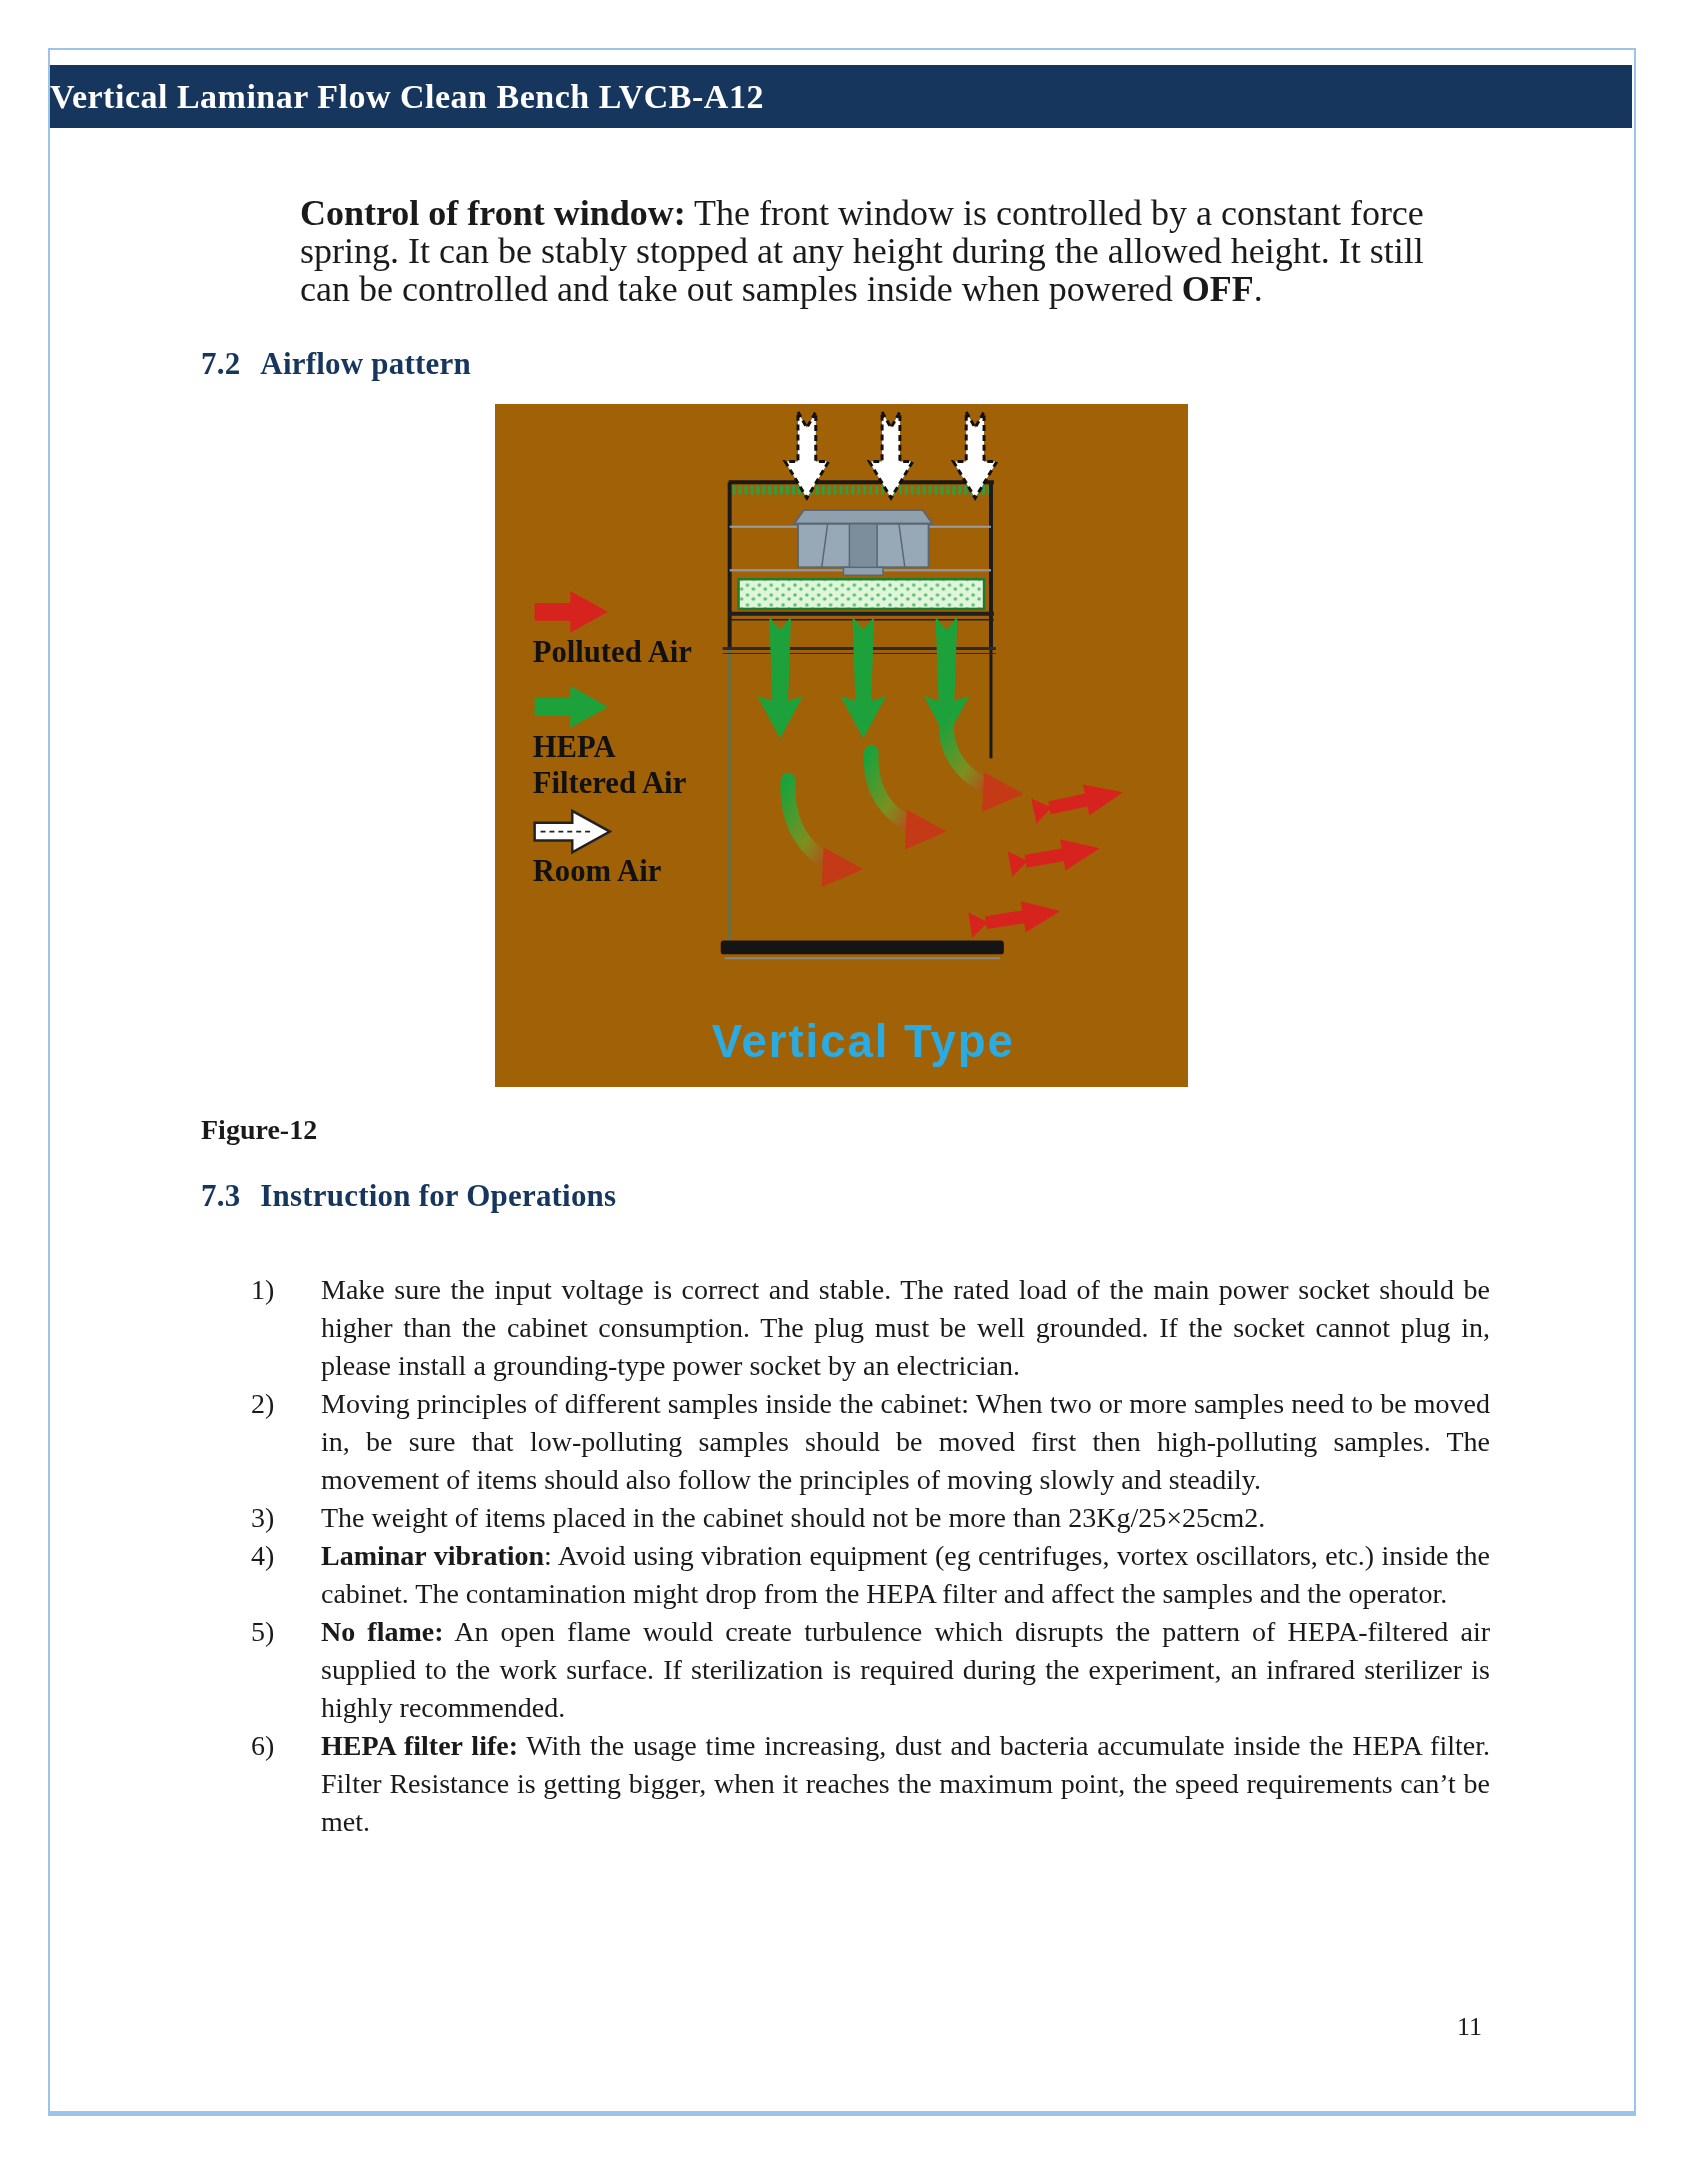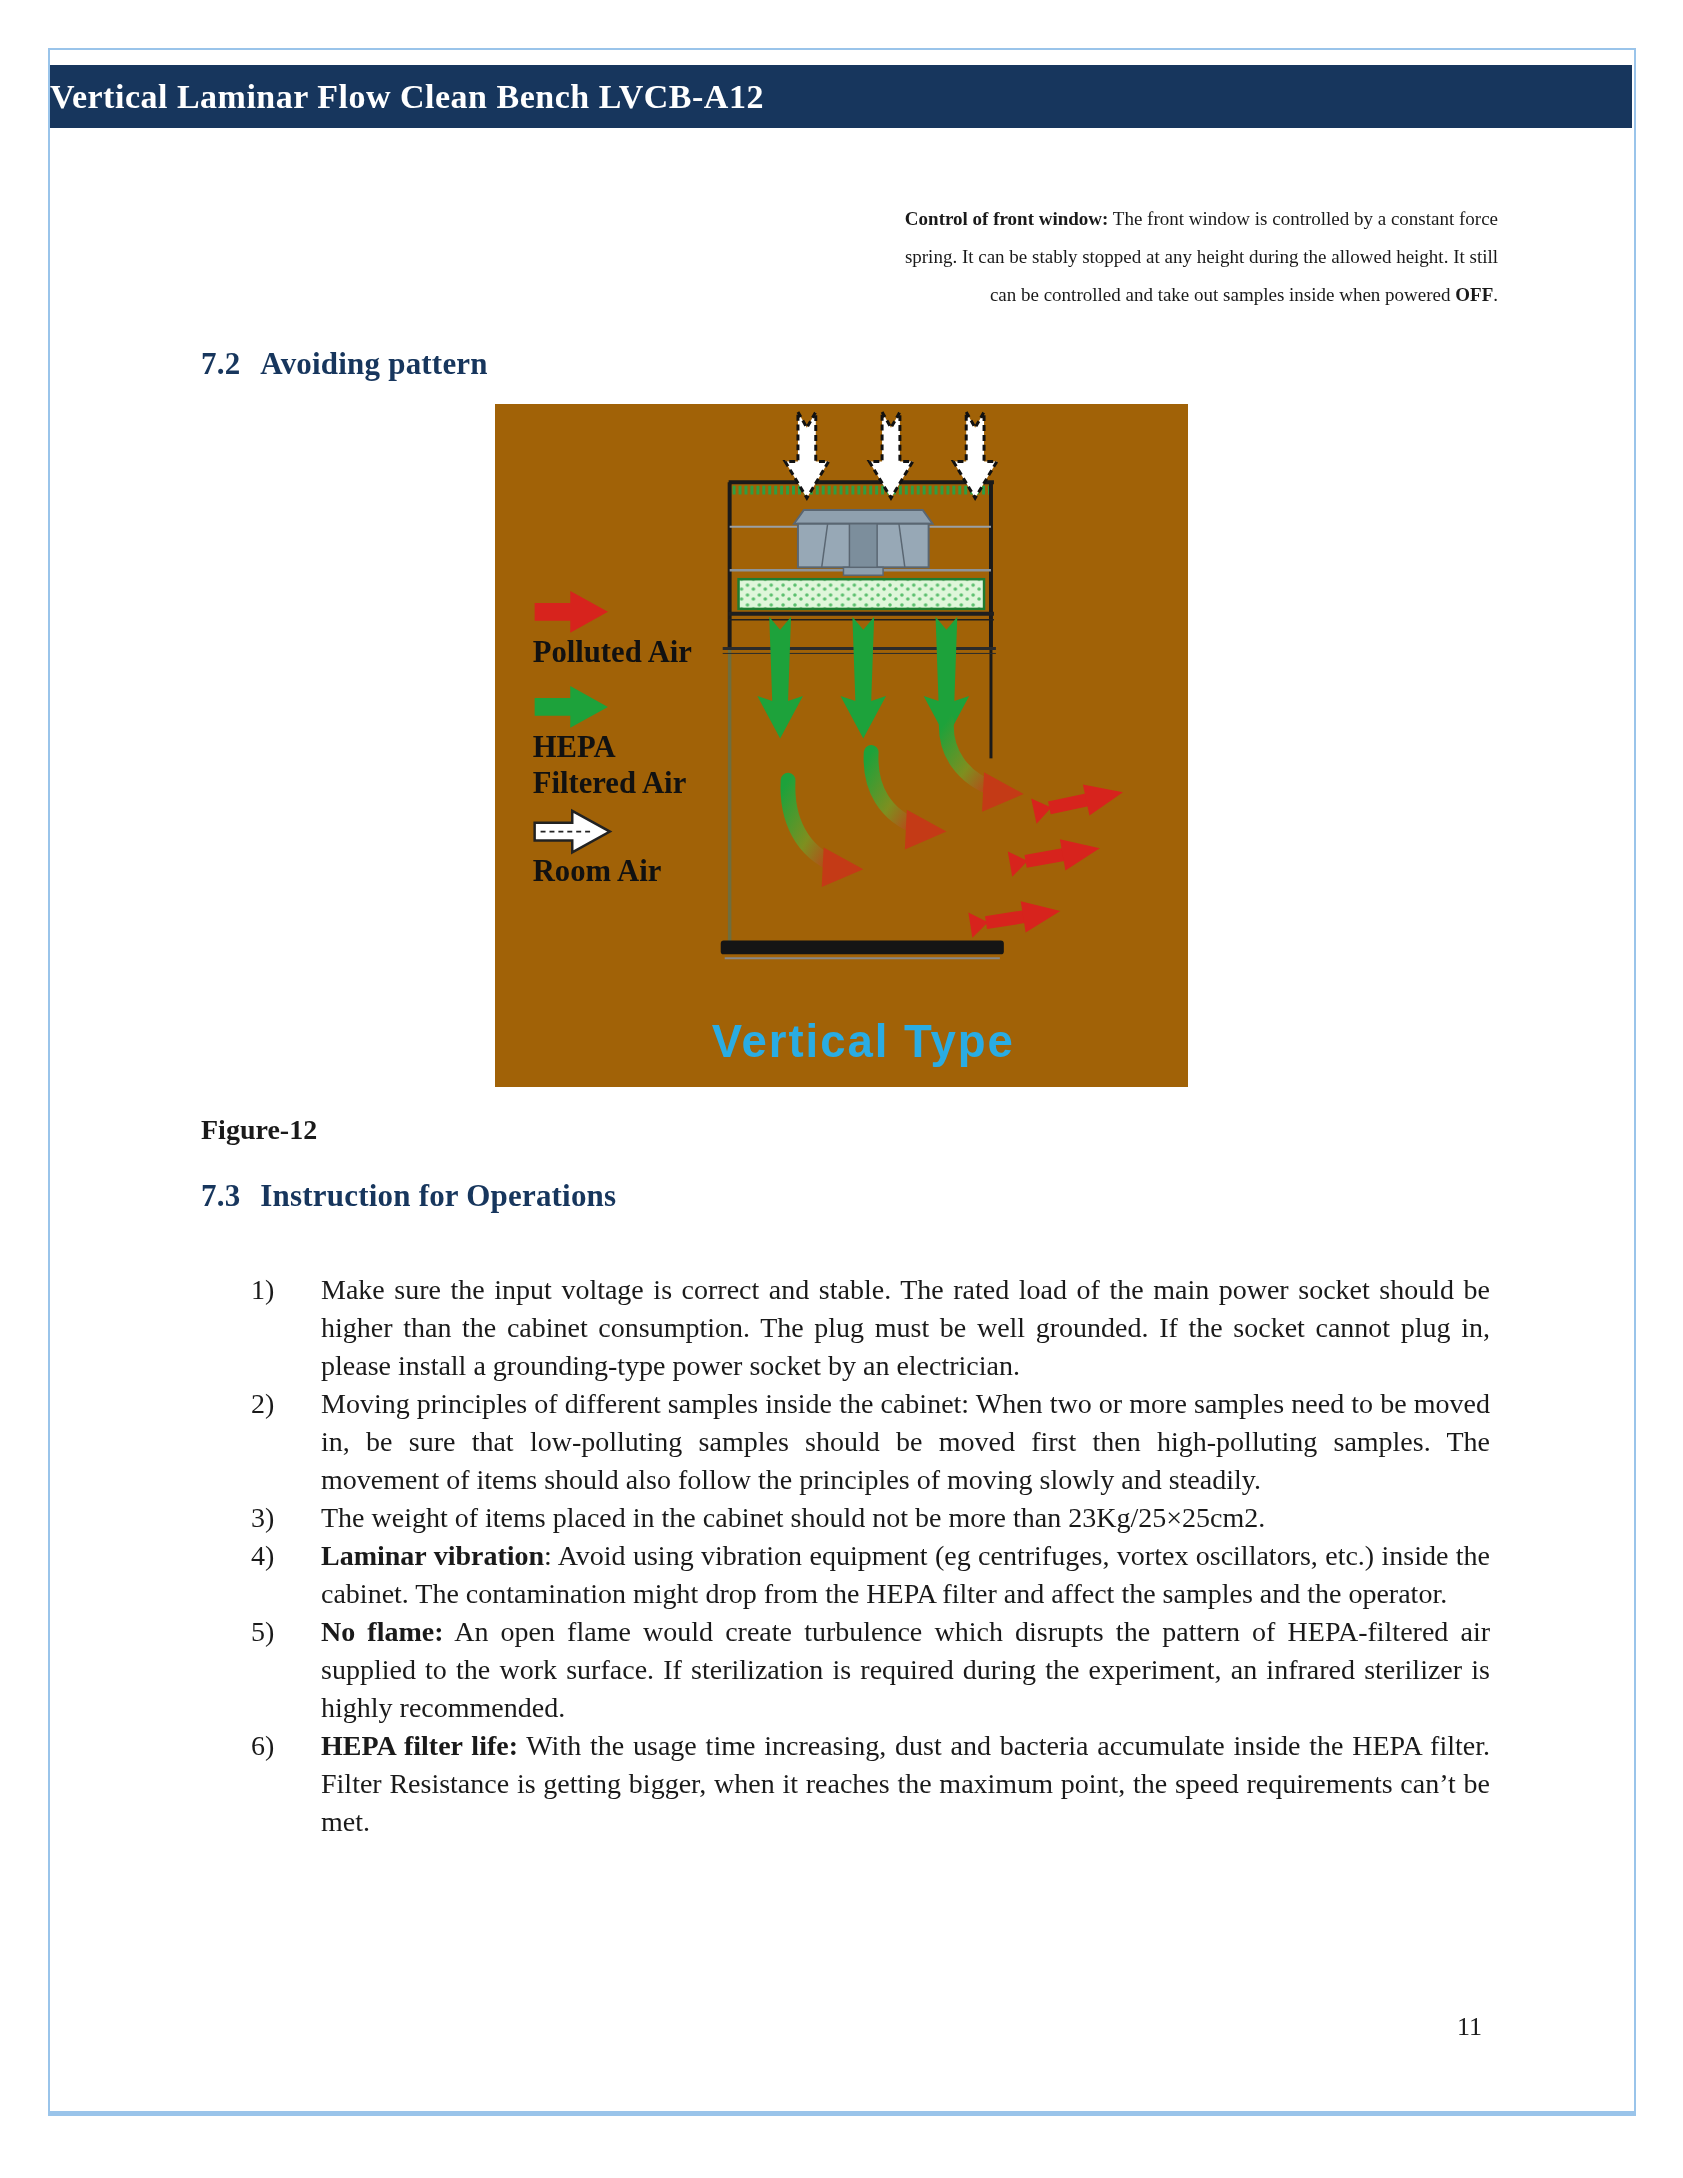--- a/index.html
+++ b/index.html
@@ -24,24 +24,23 @@
     background:#17365D;
     display:flex;align-items:center;justify-content:flex-start;
   }
   .header-title{
     color:#ffffff;
     font-size:34px;font-weight:bold;
     letter-spacing:0.5px;
   }
   .intro{
     position:absolute;
-    left:300px;top:200px;width:1198px;
-    font-size:19px;line-height:38px;
+    left:300px;top:194px;width:1198px;
+    font-size:36px;line-height:38px;
     margin:0;
-    text-align:right;
   }
   .intro .line{display:block;}
   .sect{
     position:absolute;
     left:201px;margin:0;
     font-size:31px;font-weight:bold;
     color:#17365D;
     letter-spacing:0.2px;
   }
   .sect-num{margin-right:20px;}
@@ -83,21 +82,21 @@
     <span class="header-title">Vertical Laminar Flow Clean Bench LVCB-A12</span>
   </div>
 
   <p class="intro">
     <span class="line"><b>Control of front window:</b><span> The front window is controlled by a constant force</span></span>
     <span class="line">spring. It can be stably stopped at any height during the allowed height. It still</span>
     <span class="line"><span>can be controlled and take out samples inside when powered </span><b>OFF</b><span>.</span></span>
   </p>
 
   <h2 class="sect" style="top:346px">
-    <span class="sect-num">7.2</span><span>Avoiding pattern</span>
+    <span class="sect-num">7.2</span><span>Airflow pattern</span>
   </h2>
 
   <div class="figure-wrap">
     <svg width="693" height="683" viewBox="0 0 700 690">
       <defs>
         <pattern id="hepadots" width="12" height="10" patternUnits="userSpaceOnUse">
           <circle cx="3" cy="3" r="1.8" fill="#5BBF6E"></circle>
           <circle cx="9" cy="7" r="1.8" fill="#5BBF6E"></circle>
         </pattern>
         <linearGradient id="g2r" x1="0" y1="0" x2="1" y2="1">

